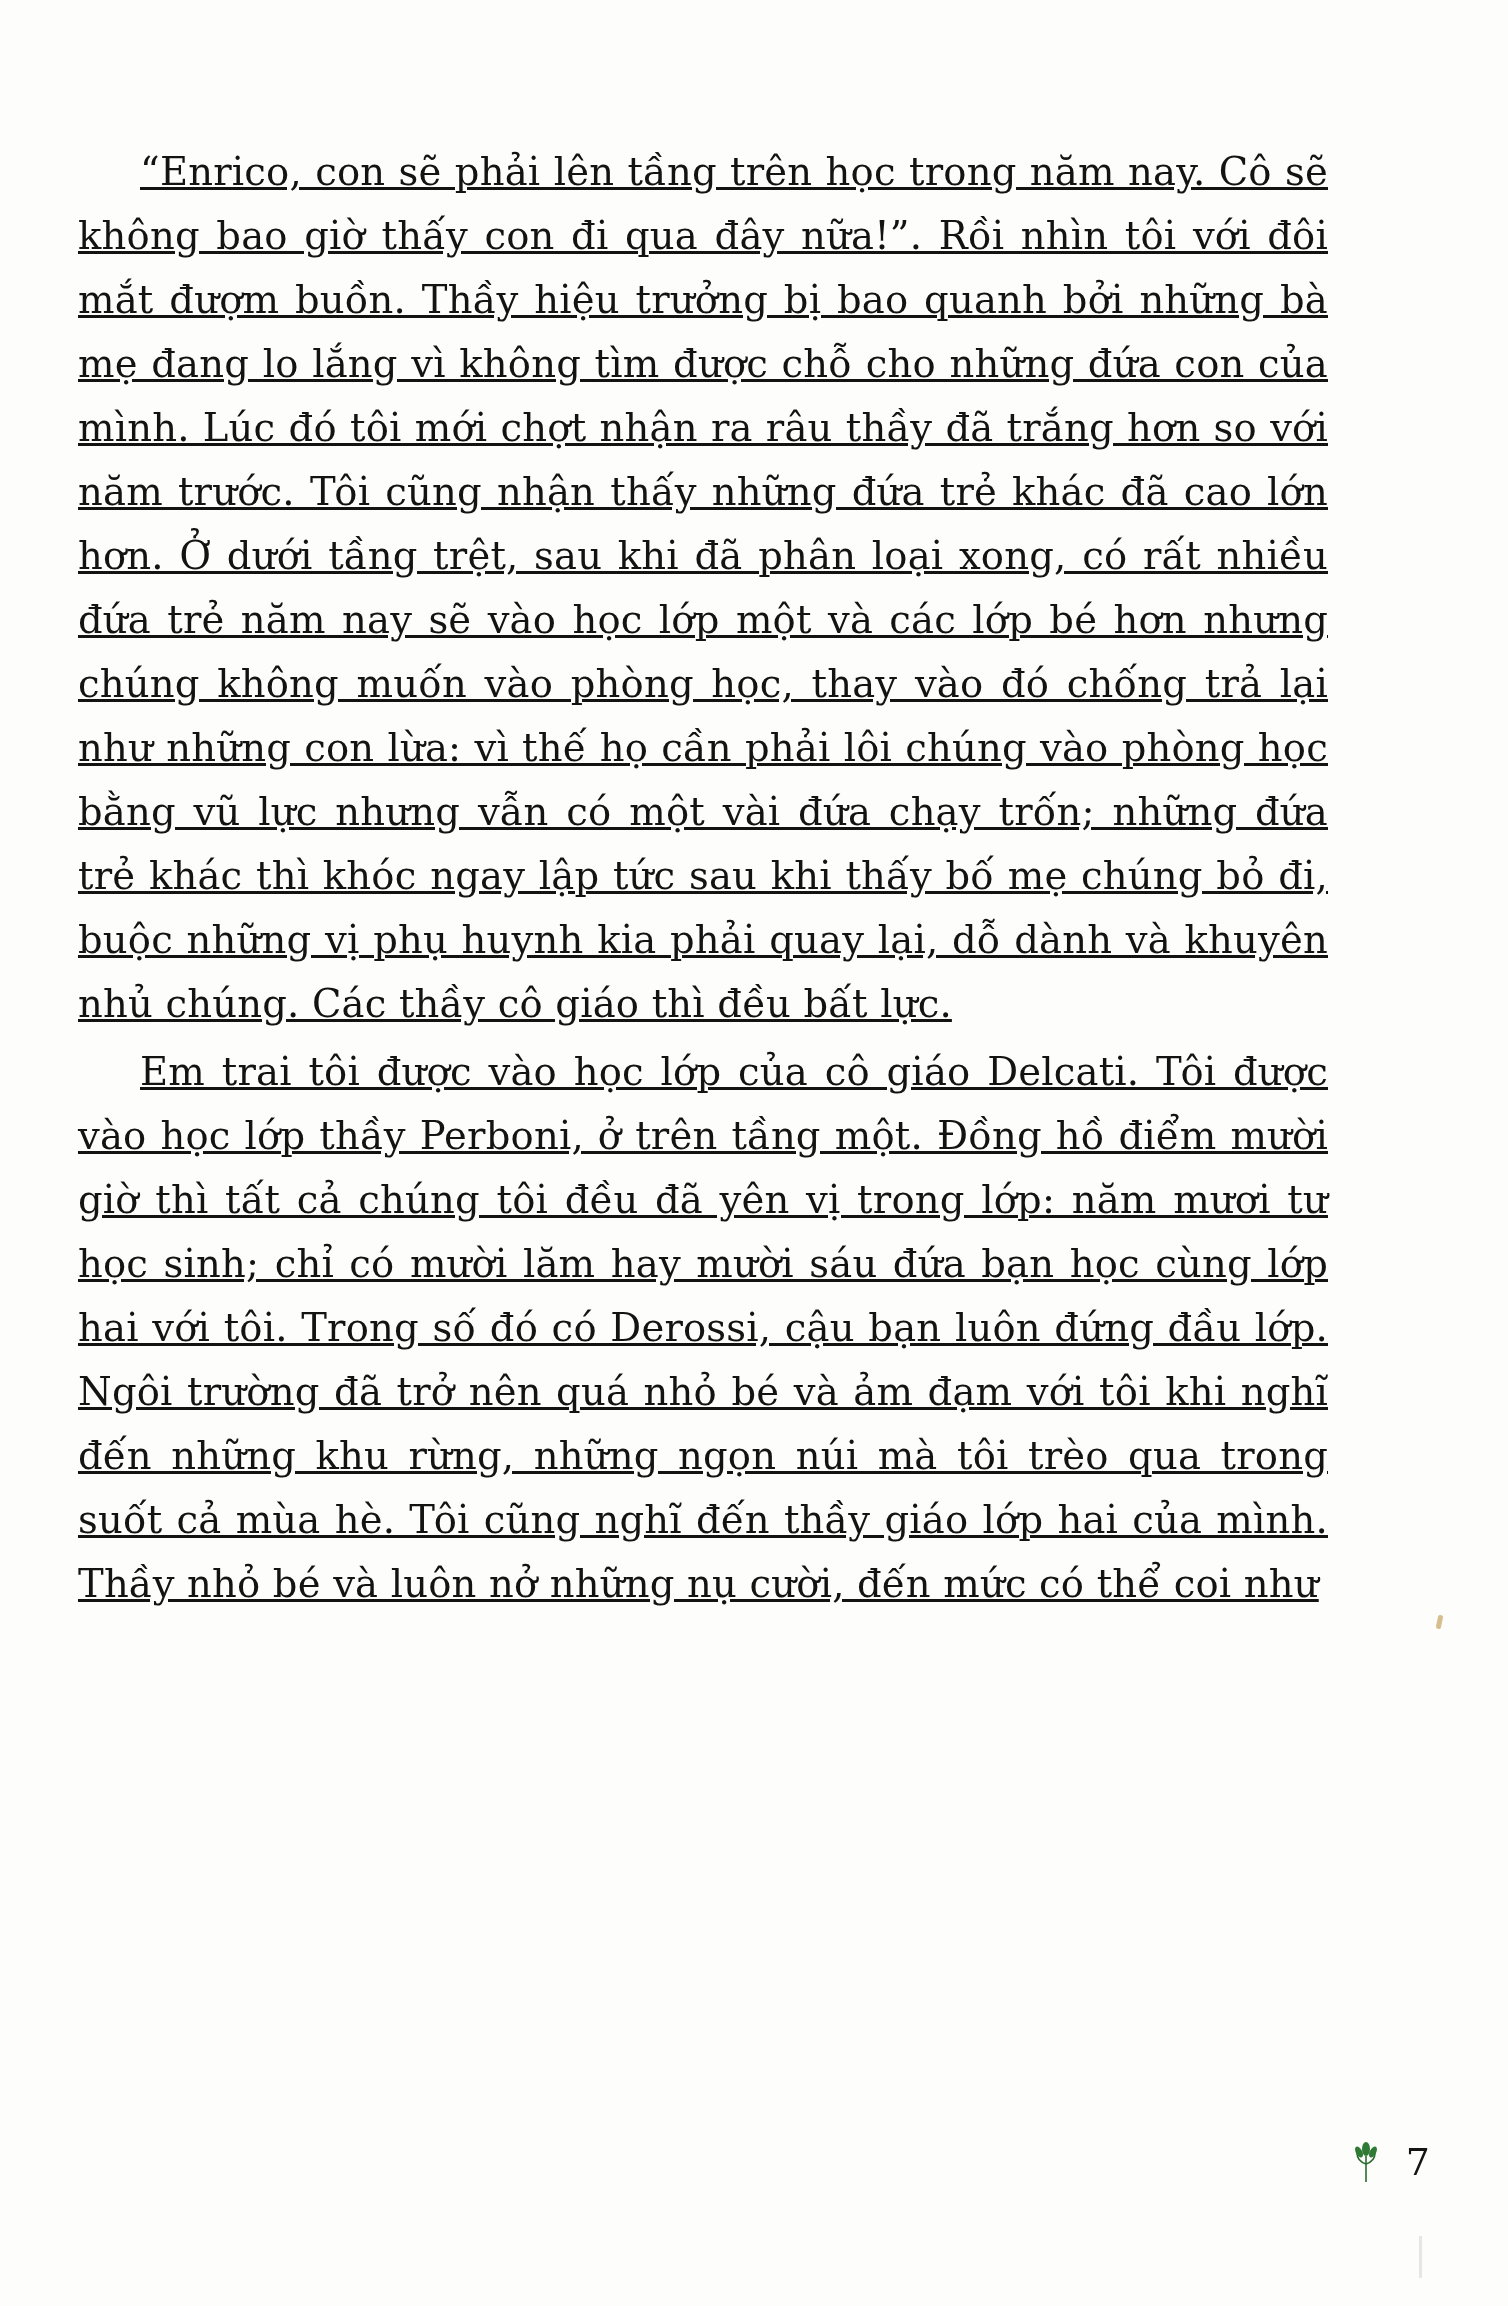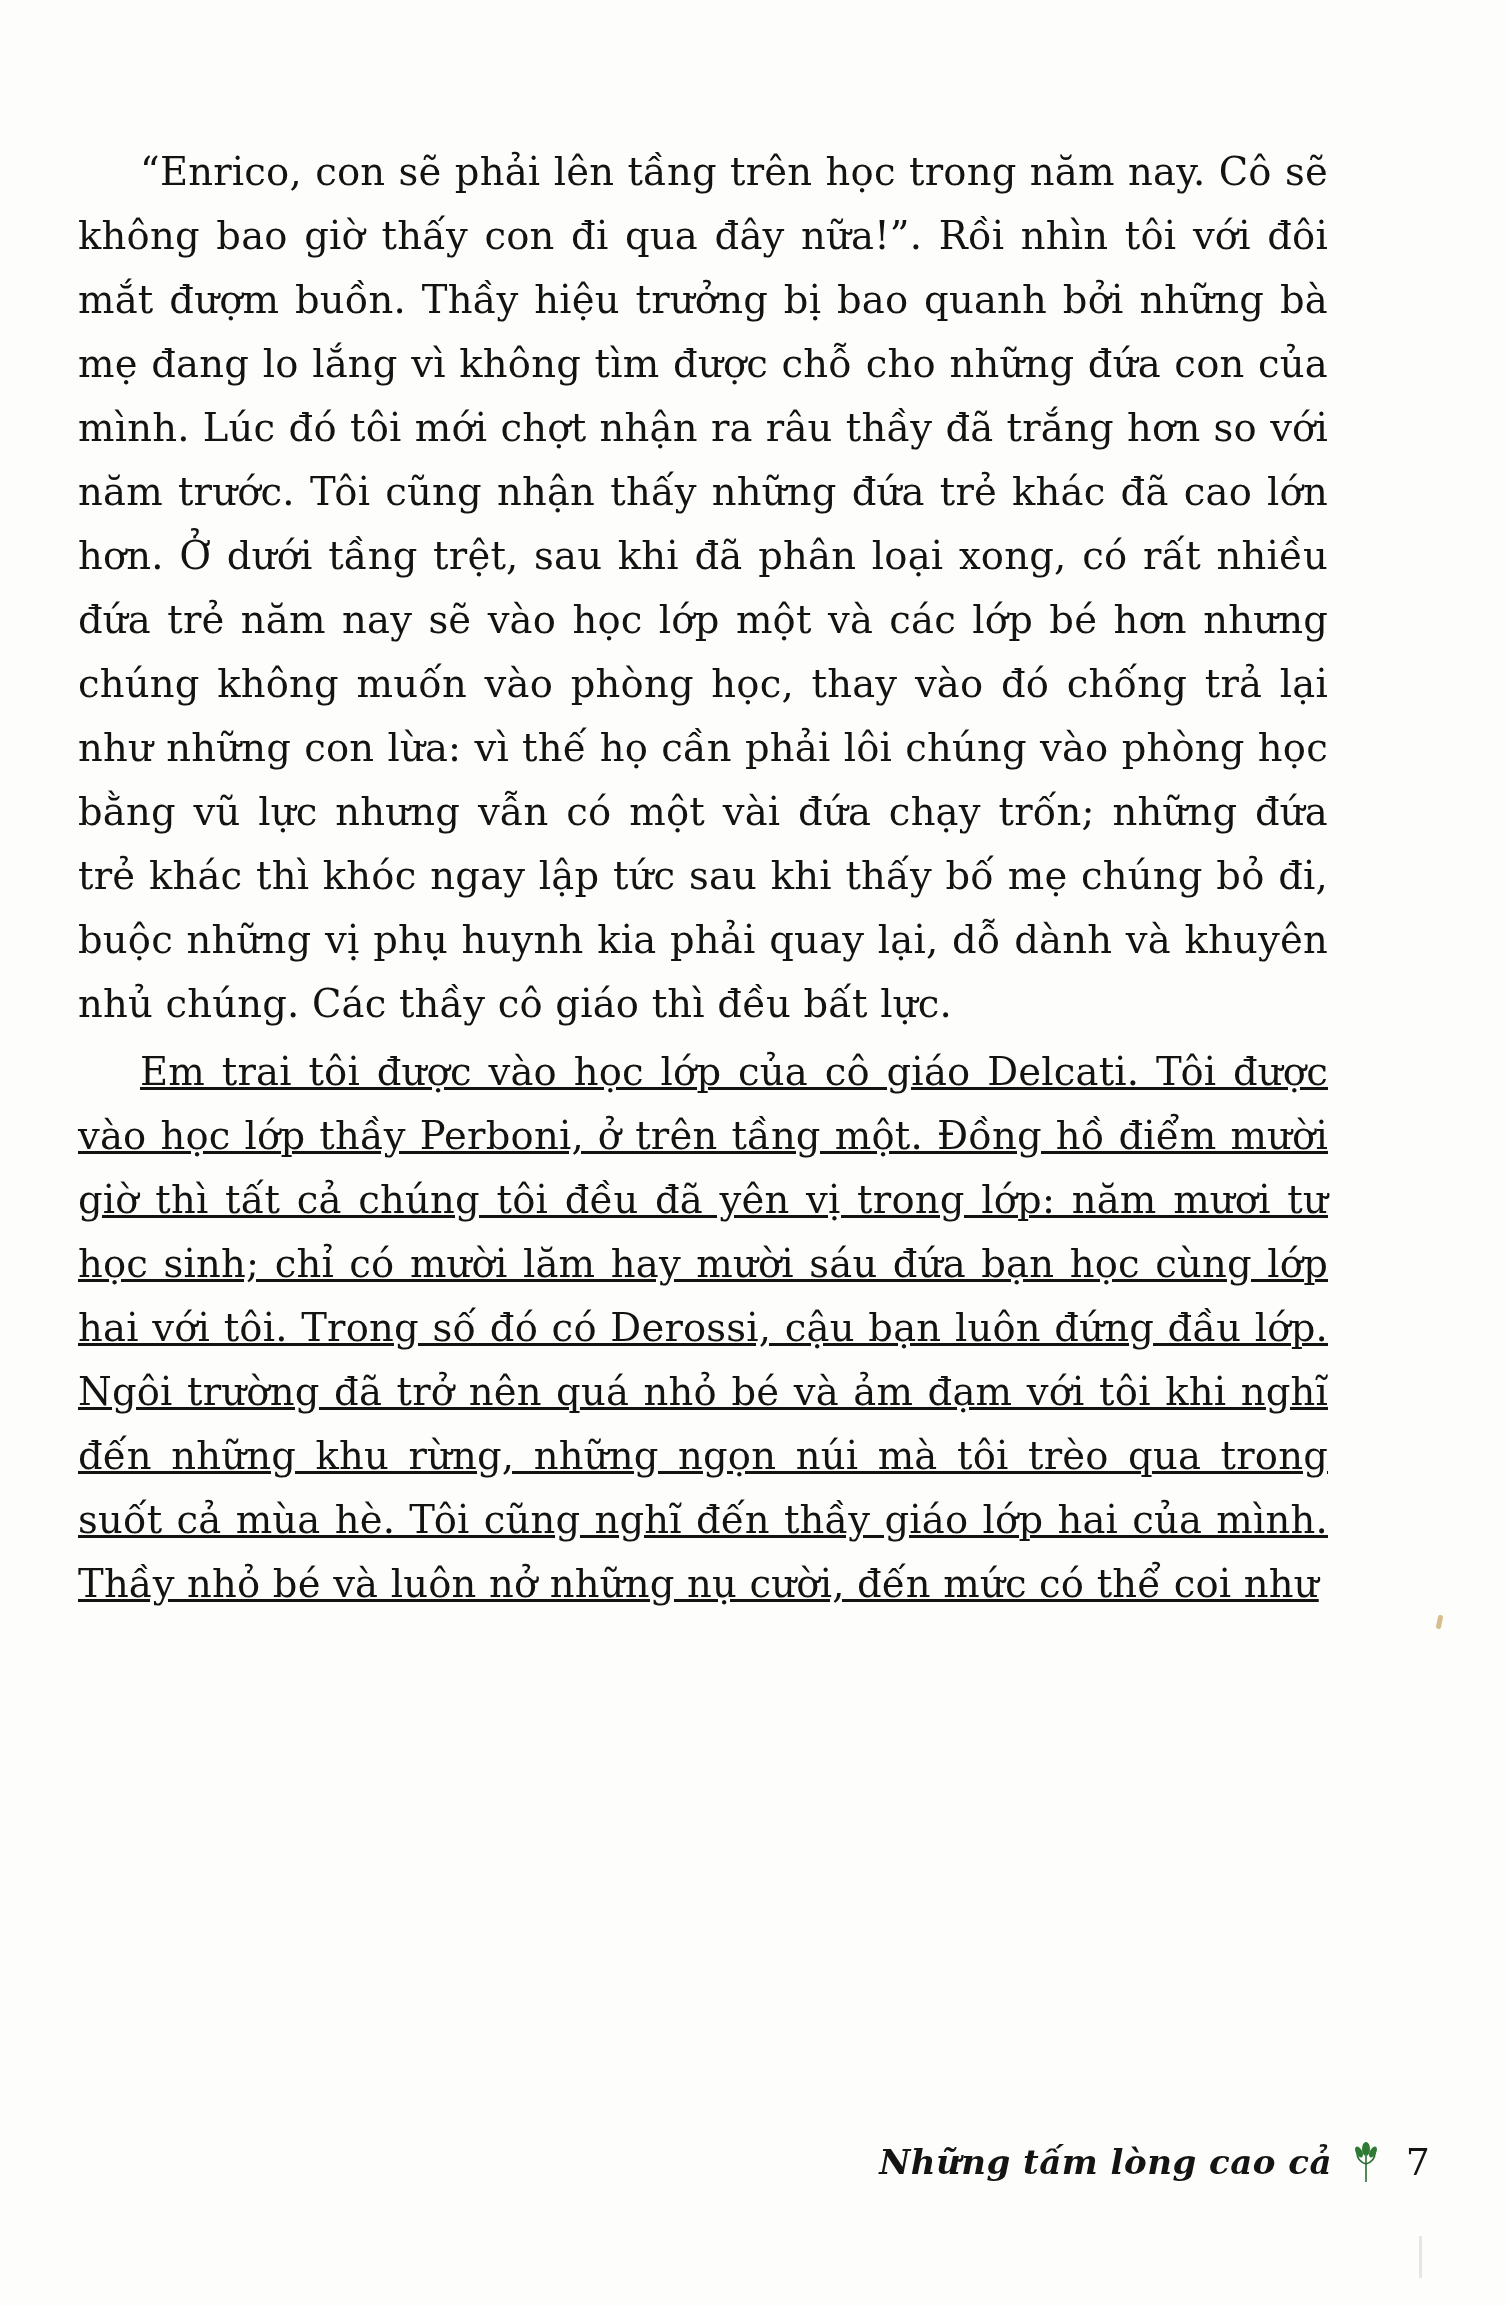--- a/index.html
+++ b/index.html
@@ -37,20 +37,21 @@
     margin: 0 0 4px 0;
     font-family: "DejaVu Serif", serif;
     font-weight: 400;
   }
   .para.indent {
     text-indent: 62px;
     text-decoration: underline;
   }
   .para.first {
     text-indent: 62px;
+    text-decoration: underline;
   }
   .footer {
     position: absolute;
     left: 78px;
     right: 78px;
     bottom: 122px;
     display: flex;
     align-items: center;
     justify-content: flex-end;
     gap: 16px;
@@ -108,21 +109,20 @@
 
   <div class="page-body">
     <p class="para first">“Enrico, con sẽ phải lên tầng trên học trong năm nay. Cô sẽ không bao giờ thấy con đi qua đây nữa!”. Rồi nhìn tôi với đôi mắt đượm buồn. Thầy hiệu trưởng bị bao quanh bởi những bà mẹ đang lo lắng vì không tìm được chỗ cho những đứa con của mình. Lúc đó tôi mới chợt nhận ra râu thầy đã trắng hơn so với năm trước. Tôi cũng nhận thấy những đứa trẻ khác đã cao lớn hơn. Ở dưới tầng trệt, sau khi đã phân loại xong, có rất nhiều đứa trẻ năm nay sẽ vào học lớp một và các lớp bé hơn nhưng chúng không muốn vào phòng học, thay vào đó chống trả lại như những con lừa: vì thế họ cần phải lôi chúng vào phòng học bằng vũ lực nhưng vẫn có một vài đứa chạy trốn; những đứa trẻ khác thì khóc ngay lập tức sau khi thấy bố mẹ chúng bỏ đi, buộc những vị phụ huynh kia phải quay lại, dỗ dành và khuyên nhủ chúng. Các thầy cô giáo thì đều bất lực.</p>
     <p class="para indent">Em trai tôi được vào học lớp của cô giáo Delcati. Tôi được vào học lớp thầy Perboni, ở trên tầng một. Đồng hồ điểm mười giờ thì tất cả chúng tôi đều đã yên vị trong lớp: năm mươi tư học sinh; chỉ có mười lăm hay mười sáu đứa bạn học cùng lớp hai với tôi. Trong số đó có Derossi, cậu bạn luôn đứng đầu lớp. Ngôi trường đã trở nên quá nhỏ bé và ảm đạm với tôi khi nghĩ đến những khu rừng, những ngọn núi mà tôi trèo qua trong suốt cả mùa hè. Tôi cũng nghĩ đến thầy giáo lớp hai của mình. Thầy nhỏ bé và luôn nở những nụ cười, đến mức có thể coi như</p>
   </div>
 
   <div class="edge-mark"></div>
   <div class="edge-mark2"></div>
 
   <div class="footer">
-    <span class="book-title">Những tấm lòng cao cả</span>
     <span class="ornament">
       <svg width="36" height="44" viewBox="0 0 36 44" xmlns="http://www.w3.org/2000/svg">
         <g fill="none" stroke="#2b6b2f" stroke-width="1.6">
           <path d="M18 42 C18 32, 18 24, 18 16"></path>
           <path d="M18 24 C12 22, 9 18, 9 13"></path>
           <path d="M18 24 C24 22, 27 18, 27 13"></path>
         </g>
         <g fill="#2f7a35">
           <ellipse cx="18" cy="9" rx="4" ry="7"></ellipse>
           <ellipse cx="11" cy="12" rx="3.2" ry="6" transform="rotate(-28 11 12)"></ellipse>

